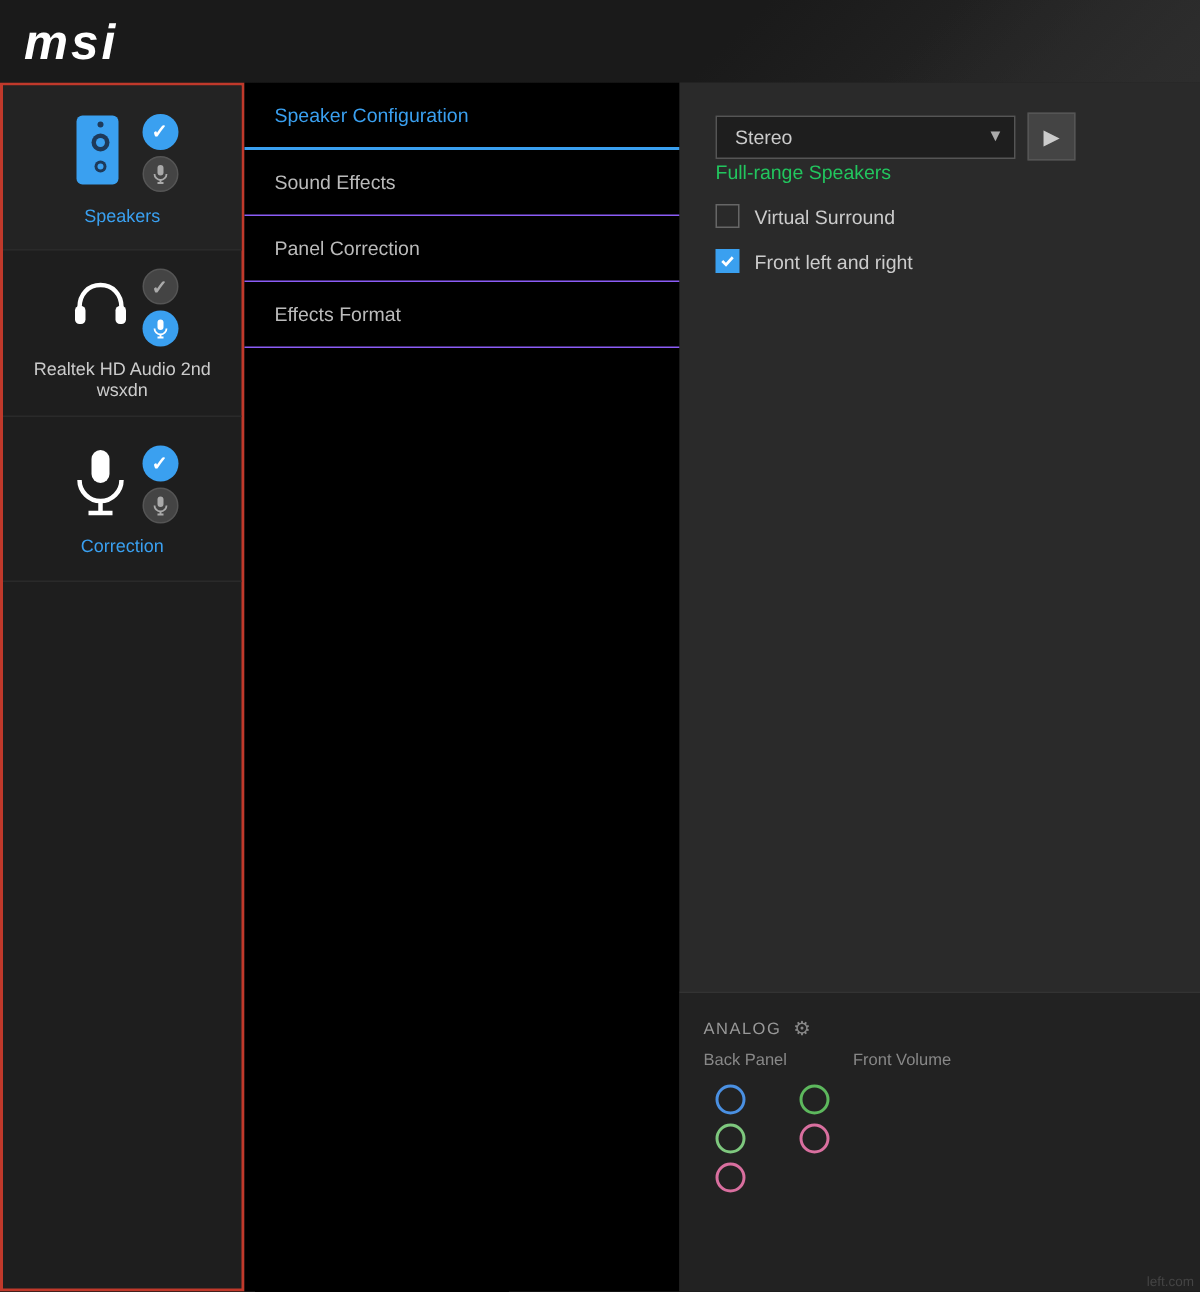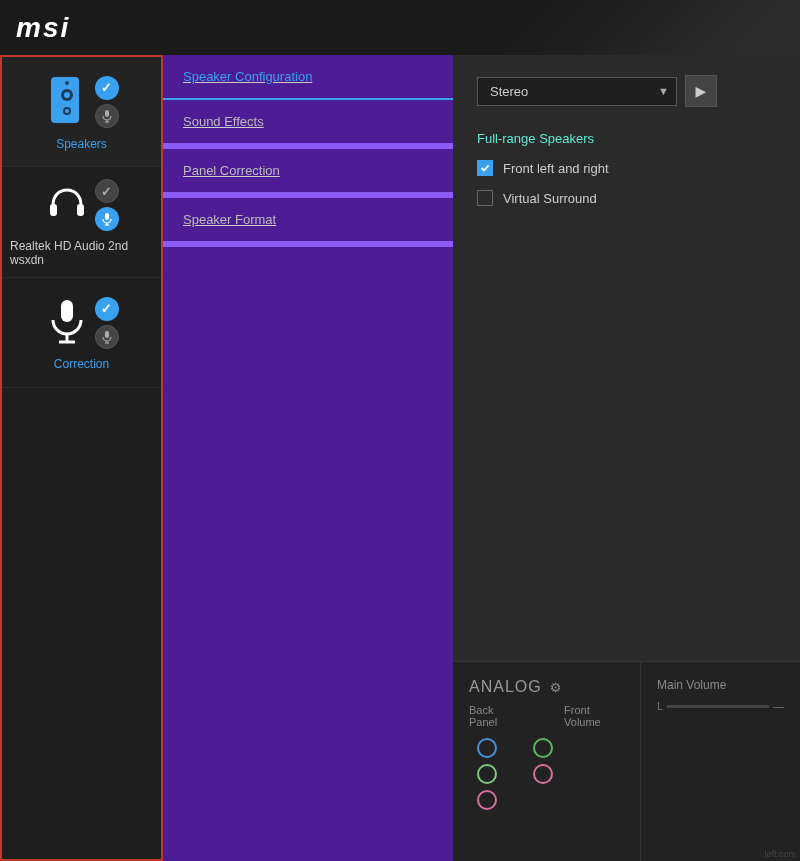--- a/index.html
+++ b/index.html
@@ -17,21 +17,21 @@
     .header {
       background: linear-gradient(135deg, #1a1a1a 60%, #2a2a2a 100%);
       height: 55px;
       display: flex;
       align-items: center;
       padding: 0 16px;
       position: relative;
     }
     .msi-logo {
       color: white;
-      font-size: 28px;
+      font-size: 33px;
       font-weight: bold;
       font-style: italic;
       letter-spacing: 2px;
     }
     .header-bg-shape {
       position: absolute;
       right: 0;
       top: 0;
       width: 300px;
       height: 55px;
@@ -104,59 +104,58 @@
     .secondary-icon-container {
       display: flex;
       flex-direction: column;
       align-items: center;
       gap: 4px;
     }
 
     .device-label {
       font-size: 12px;
       color: #3aa0f0;
+      text-align: center;
       margin-top: 2px;
     }
     .device-label.white {
       color: #ccc;
     }
 
     
     .center-panel {
       width: 290px;
-      background: #4c1d95;
+      background: #000000;
       flex-shrink: 0;
-      text-decoration: underline;
     }
 
     .tab-item {
       padding: 14px 20px;
       font-size: 13px;
       color: #bbb;
       cursor: pointer;
-      border-bottom: 6px solid #8b5cf6;
+      border-bottom: 1px solid #8b5cf6;
     }
     .tab-item.active {
       color: #3aa0f0;
       border-bottom: 2px solid #3aa0f0;
     }
 
     
     .right-panel {
       flex: 1;
       background: #2a2a2a;
       padding: 20px 24px;
       position: relative;
     }
 
     .dropdown-row {
       display: flex;
       align-items: center;
       gap: 8px;
-      margin-bottom: 24px;
     }
 
     .dropdown-wrapper {
       position: relative;
       display: inline-block;
     }
     .dropdown-wrapper select {
       background: #1e1e1e;
       border: 1px solid #555;
       color: #ccc;
@@ -183,21 +182,21 @@
       width: 32px;
       height: 32px;
       display: flex;
       align-items: center;
       justify-content: center;
       cursor: pointer;
       font-size: 14px;
     }
 
     .section-title {
-      color: #5eead4;
+      color: #22c55e;
       font-size: 13px;
       margin-bottom: 14px;
     }
 
     .checkbox-row {
       display: flex;
       align-items: center;
       gap: 10px;
       margin-bottom: 14px;
     }
@@ -242,21 +241,21 @@
     }
 
     .analog-header {
       display: flex;
       align-items: center;
       gap: 8px;
       margin-bottom: 8px;
     }
     .analog-title {
       color: #999;
-      font-size: 16px;
+      font-size: 11px;
       letter-spacing: 1px;
     }
     .gear-icon {
       color: #888;
       font-size: 13px;
     }
 
     .panel-labels {
       display: flex;
       gap: 44px;
@@ -411,52 +410,52 @@
       </div>
       <div class="device-label">Correction</div>
     </div>
 
   </div>
 
   <div class="center-panel">
     <div class="tab-item active">Speaker Configuration</div>
     <div class="tab-item">Sound Effects</div>
     <div class="tab-item">Panel Correction</div>
-    <div class="tab-item">Speaker Format</div>
+    <div class="tab-item">Effects Format</div>
   </div>
 
   <div class="right-panel">
 
     <div class="dropdown-row">
       <div class="dropdown-wrapper">
         <select>
           <option>Stereo</option>
           <option>Quadraphonic</option>
           <option>5.1 Surround</option>
           <option>7.1 Surround</option>
         </select>
         <span class="dropdown-arrow">▼</span>
       </div>
       <div class="btn-next">▶</div>
     </div>
 
     <div class="section-title">Full-range Speakers</div>
 
     <div class="checkbox-row">
+      <div class="checkbox-box unchecked"></div>
+      <span class="checkbox-label">Virtual Surround</span>
+    </div>
+
+    <div class="checkbox-row">
       <div class="checkbox-box">
         <svg viewBox="0 0 10 10" fill="none">
           <polyline points="1.5,5 4,7.5 8.5,2.5" stroke="white" stroke-width="1.8" fill="none"></polyline>
         </svg>
       </div>
       <span class="checkbox-label">Front left and right</span>
-    </div>
-
-    <div class="checkbox-row">
-      <div class="checkbox-box unchecked"></div>
-      <span class="checkbox-label">Virtual Surround</span>
     </div>
 
     <div class="bottom-panel">
       <div class="analog-panel">
         <div class="analog-header">
           <span class="analog-title">ANALOG</span>
           <span class="gear-icon">⚙</span>
         </div>
         <div class="panel-labels">
           <span class="panel-label">Back Panel</span>
@@ -470,27 +469,19 @@
           <div class="connector-row">
             <div class="connector-dot dot-green2"></div>
             <div class="connector-dot dot-pink"></div>
           </div>
           <div class="connector-row">
             <div class="connector-dot dot-pink"></div>
           </div>
         </div>
       </div>
 
-      <div class="volume-panel">
-        <div class="volume-title">Main Volume</div>
-        <div class="volume-bar">
-          <span class="vol-label">L</span>
-          <div class="vol-track"></div>
-          <span class="vol-label">—</span>
-        </div>
-      </div>
     </div>
 
   </div>
 
 </div>
 
 <div class="watermark">left.com</div>
 
 </body></html>

